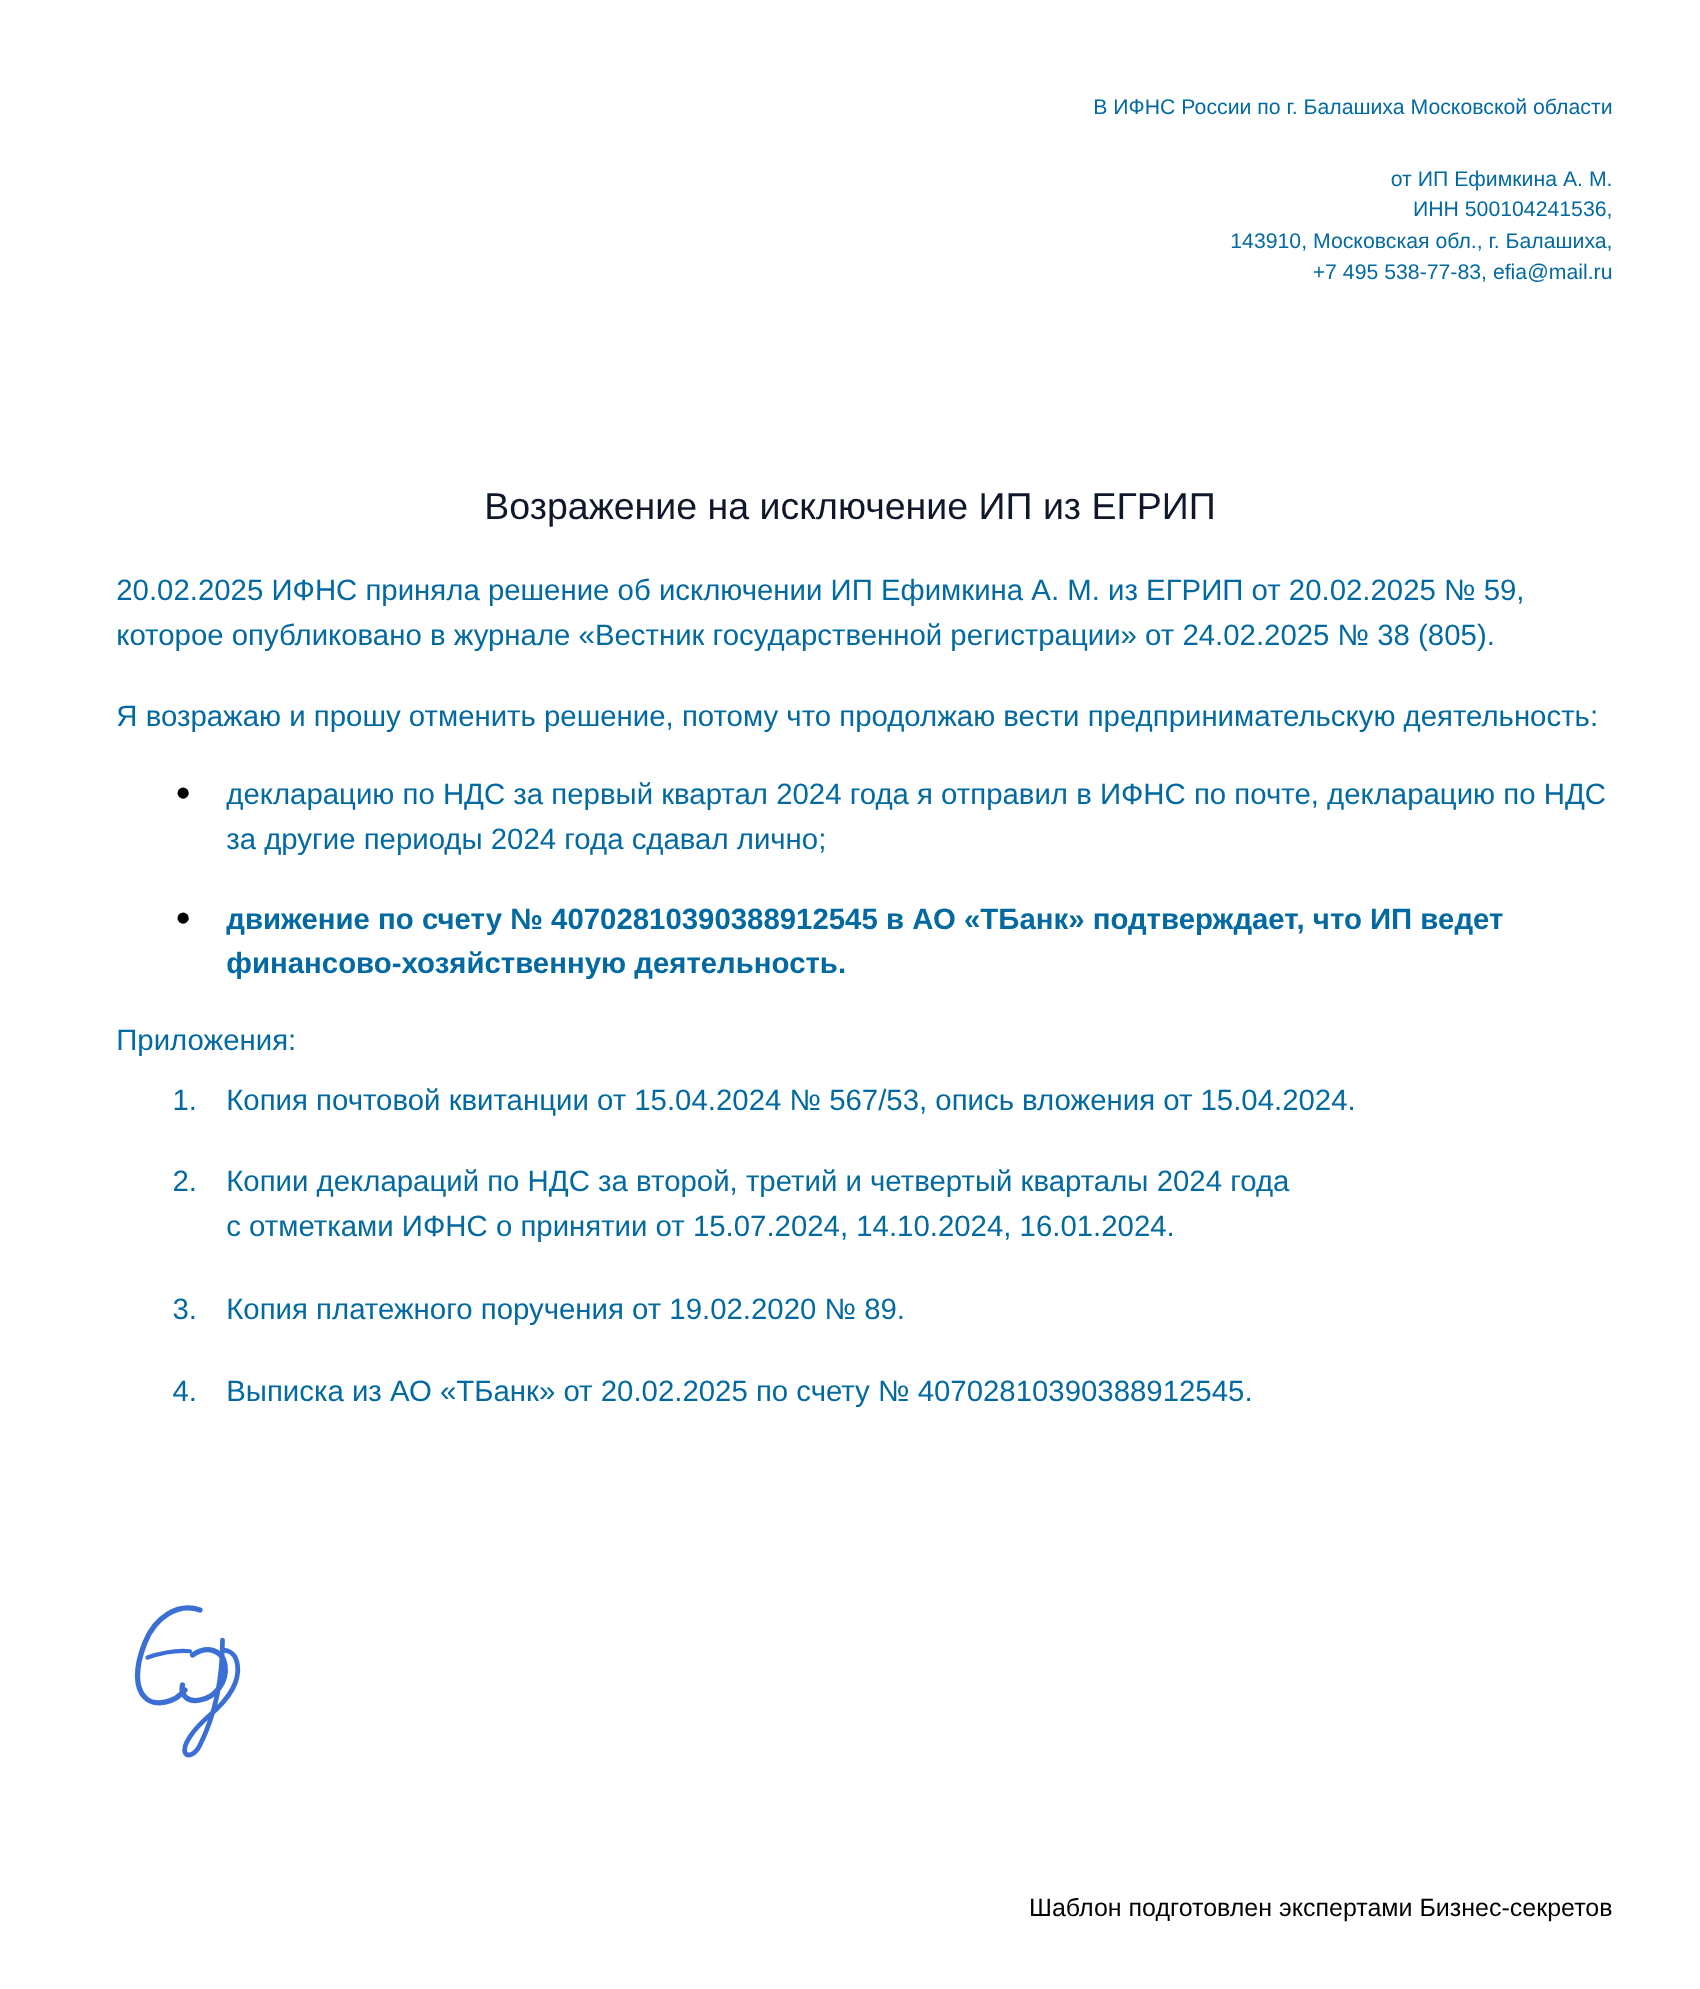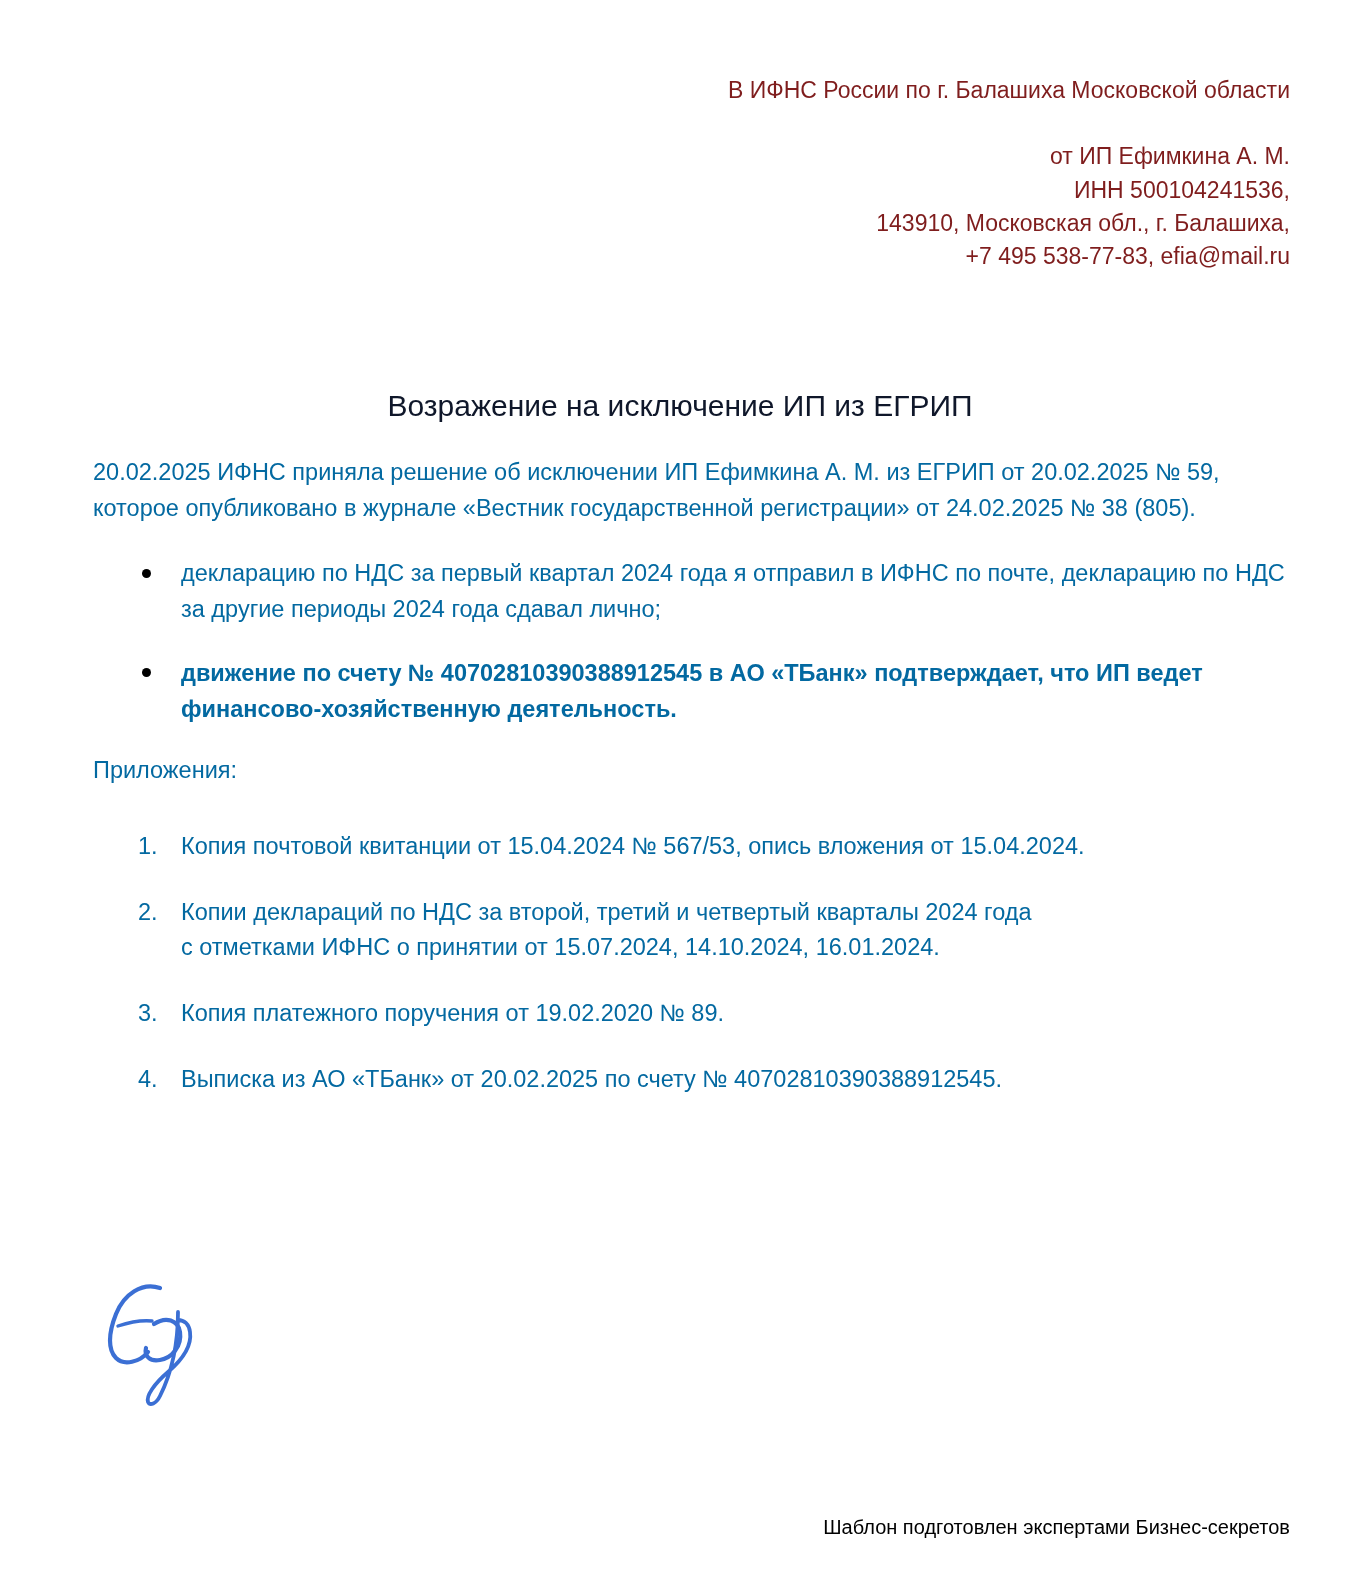--- a/index.html
+++ b/index.html
@@ -25,23 +25,23 @@
     overflow: hidden;
   }
 
   
   .header-block {
     position: absolute;
     left: 93px;
     right: 70px;
     top: 74px;
     text-align: right;
-    font-size: 23px;
+    font-size: 17px;
     line-height: 1.45;
-    color: #7f1d1d;
+    color: #0369a1;
   }
   .addressee {
     margin: 0 0 33px 0;
   }
   .applicant-line {
     margin: 0;
     white-space: nowrap;
   }
 
   
@@ -93,21 +93,21 @@
     left: 49px;
     top: 0.52em;
     width: 9px;
     height: 9px;
     border-radius: 50%;
     background: #000;
   }
 
   
   .attach-label {
-    margin: 0 0 40px 0;
+    margin: 0 0 12px 0;
   }
   .num-list {
     list-style: none;
     margin: 0;
     padding: 0;
   }
   .num-list li {
     position: relative;
     padding-left: 88px;
     margin-bottom: 30px;
@@ -165,20 +165,21 @@
     <p class="applicant-line">143910, Московская обл., г. Балашиха,</p>
     <p class="applicant-line">+7 495 538-77-83, efia@mail.ru</p>
   </div>
 
   <h1 class="doc-title">Возражение на исключение ИП из ЕГРИП</h1>
 
   <div class="body-area">
 
     <p class="para">20.02.2025 ИФНС приняла решение об исключении ИП Ефимкина А. М. из ЕГРИП от 20.02.2025 № 59, которое опубликовано в журнале «Вестник государственной регистрации» от 24.02.2025 № 38 (805).</p>
 
+    <p class="para tight">Я возражаю и прошу отменить решение, потому что продолжаю вести предпринимательскую деятельность:</p>
 
     <ul class="bullet-list">
       <li>
         <span class="bullet-dot"></span>
         <span>декларацию по НДС за первый квартал 2024 года я отправил в ИФНС по почте, декларацию по НДС за другие периоды 2024 года сдавал лично;</span>
       </li>
       <li>
         <span class="bullet-dot"></span>
         <span>движение по счету № 40702810390388912545 в АО «ТБанк» подтверждает, что ИП ведет финансово-хозяйственную деятельность.</span>
       </li>

